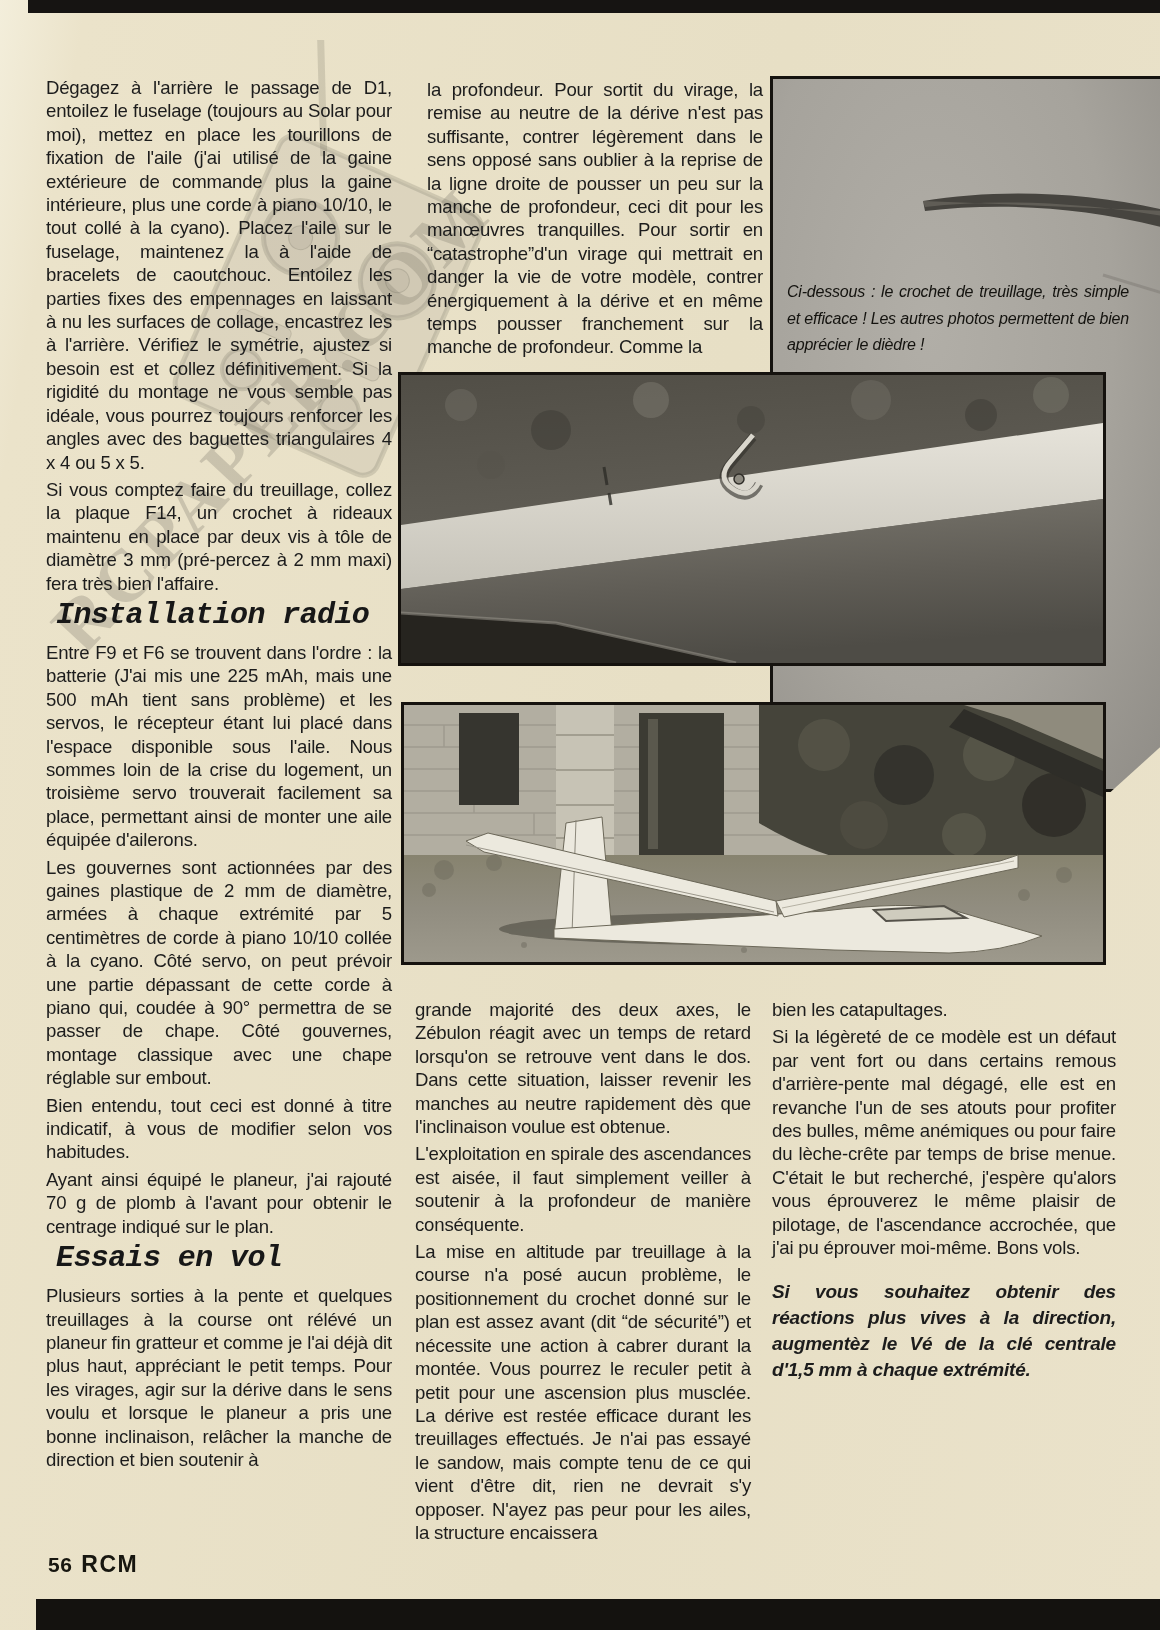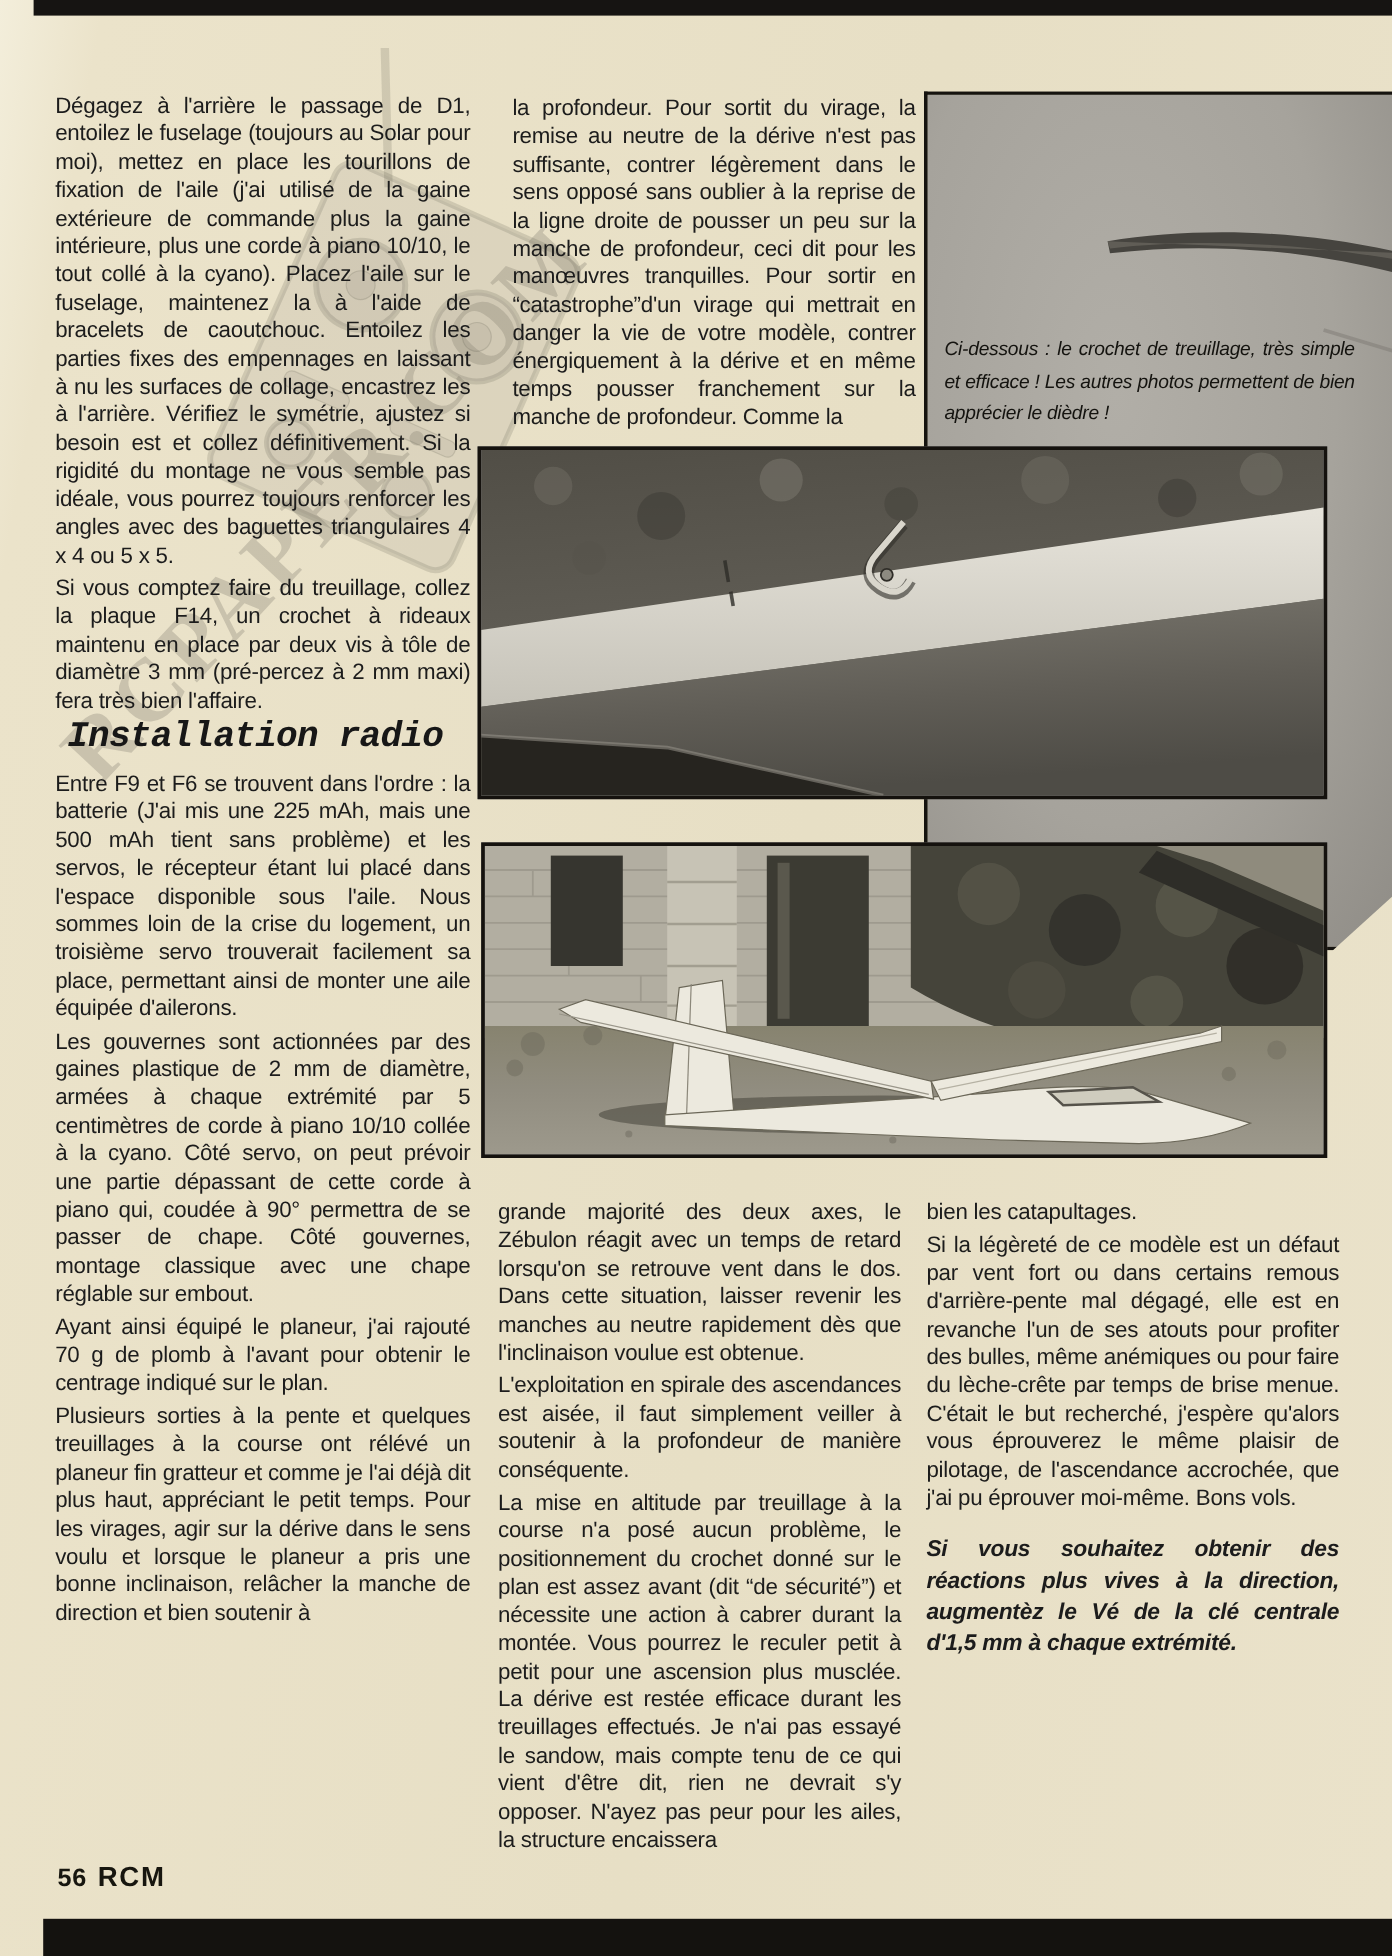--- a/index.html
+++ b/index.html
@@ -71,21 +71,23 @@
       <circle cx="258" cy="356" r="20" stroke-width="4"></circle>
     </g>
   </svg>
 
   <div class="body-col col1">
     <p>Dégagez à l'arrière le passage de D1, entoilez le fuselage (toujours au Solar pour moi), mettez en place les tourillons de fixation de l'aile (j'ai utilisé de la gaine extérieure de commande plus la gaine intérieure, plus une corde à piano 10/10, le tout collé à la cyano). Placez l'aile sur le fuselage, maintenez la à l'aide de bracelets de caoutchouc. Entoilez les parties fixes des empennages en laissant à nu les surfaces de collage, encastrez les à l'arrière. Vérifiez le symétrie, ajustez si besoin est et collez définitivement. Si la rigidité du montage ne vous semble pas idéale, vous pourrez toujours renforcer les angles avec des baguettes triangulaires 4 x 4 ou 5 x 5.</p>
     <p>Si vous comptez faire du treuillage, collez la plaque F14, un crochet à rideaux maintenu en place par deux vis à tôle de diamètre 3 mm (pré-percez à 2 mm maxi) fera très bien l'affaire.</p>
     <h2 class="head mt">Installation radio</h2>
     <p>Entre F9 et F6 se trouvent dans l'ordre : la batterie (J'ai mis une 225 mAh, mais une 500 mAh tient sans problème) et les servos, le récepteur étant lui placé dans l'espace disponible sous l'aile. Nous sommes loin de la crise du logement, un troisième servo trouverait facilement sa place, permettant ainsi de monter une aile équipée d'ailerons.</p>
     <p>Les gouvernes sont actionnées par des gaines plastique de 2 mm de diamètre, armées à chaque extrémité par 5 centimètres de corde à piano 10/10 collée à la cyano. Côté servo, on peut prévoir une partie dépassant de cette corde à piano qui, coudée à 90° permettra de se passer de chape. Côté gouvernes, montage classique avec une chape réglable sur embout.</p>
+    <p>Bien entendu, tout ceci est donné à titre indicatif, à vous de modifier selon vos habitudes.</p>
     <p>Ayant ainsi équipé le planeur, j'ai rajouté 70 g de plomb à l'avant pour obtenir le centrage indiqué sur le plan.</p>
+    <h2 class="head mt">Essais en vol</h2>
     <p>Plusieurs sorties à la pente et quelques treuillages à la course ont rélévé un planeur fin gratteur et comme je l'ai déjà dit plus haut, appréciant le petit temps. Pour les virages, agir sur la dérive dans le sens voulu et lorsque le planeur a pris une bonne inclinaison, relâcher la manche de direction et bien soutenir à</p>
   </div>
 
   <div class="body-col col2top">
     <p>la profondeur. Pour sortit du virage, la remise au neutre de la dérive n'est pas suffisante, contrer légèrement dans le sens opposé sans oublier à la reprise de la ligne droite de pousser un peu sur la manche de profondeur, ceci dit pour les manœuvres tranquilles. Pour sortir en “catastrophe”d'un virage qui mettrait en danger la vie de votre modèle, contrer énergiquement à la dérive et en même temps pousser franchement sur la manche de profondeur. Comme la</p>
   </div>
 
   <div class="sky-panel">
     <svg class="wing-sil" width="396" height="716" viewBox="0 0 396 716">
       <path d="M150,122 C225,110 310,112 396,132 L396,150 C305,126 222,124 152,132 Z" fill="#46443f"></path>

